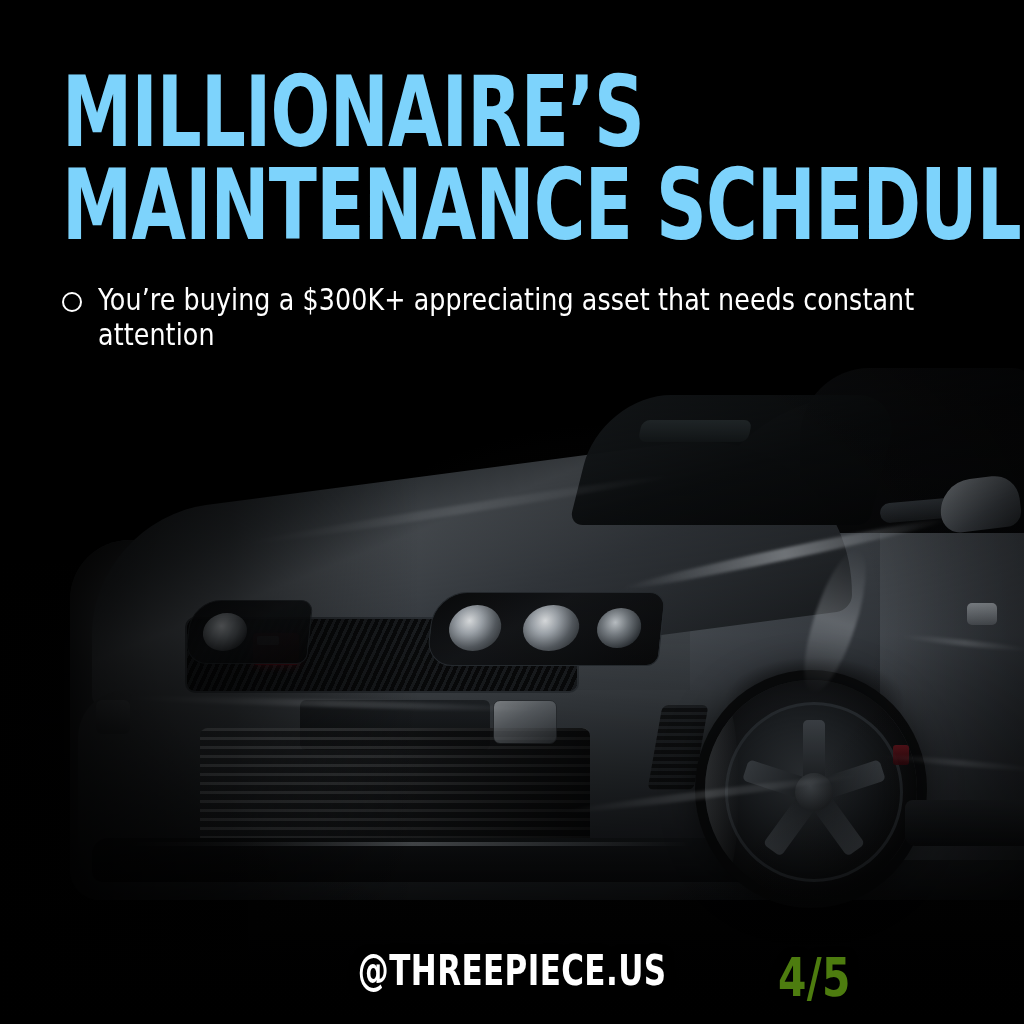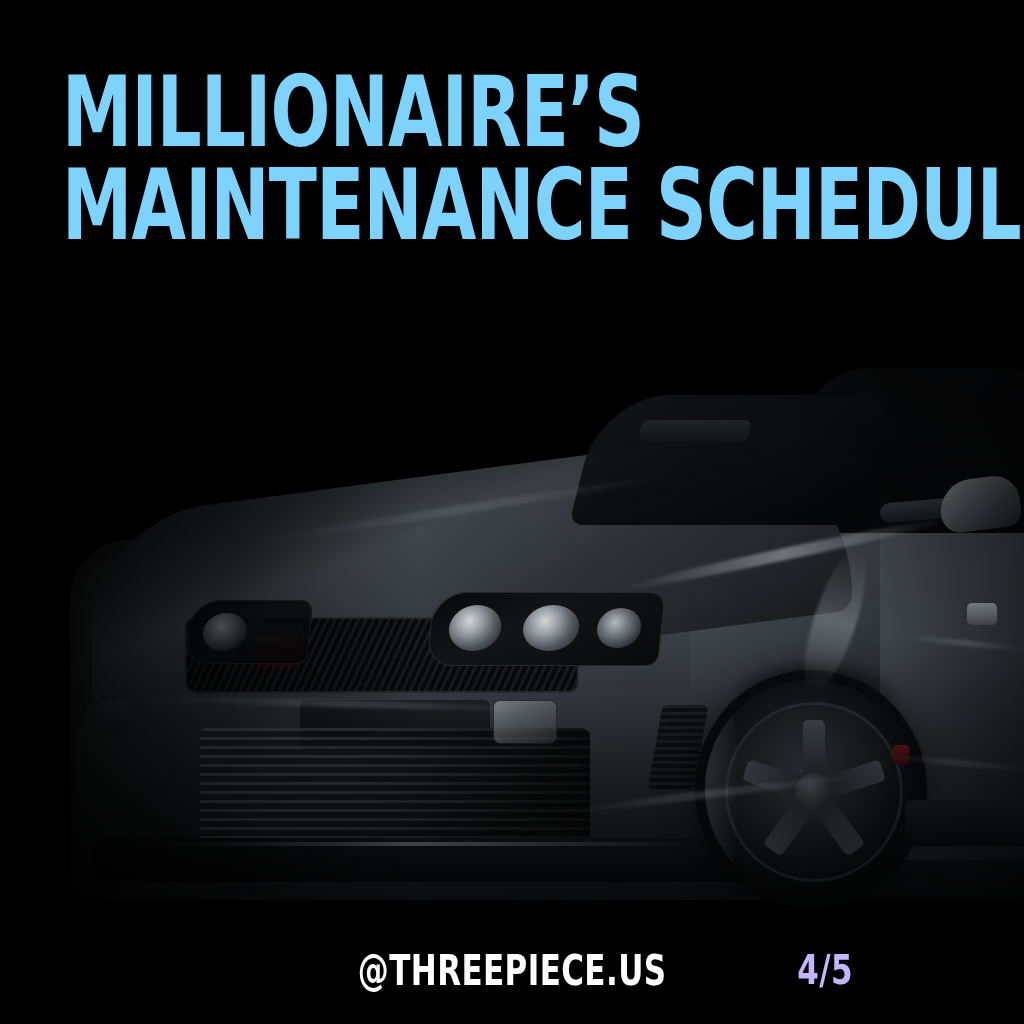--- a/index.html
+++ b/index.html
@@ -266,21 +266,21 @@
   }
   .handle{
     position:absolute;left:0;top:0;width:1024px;text-align:center;
     color:#fff;font-weight:bold;font-size:42px;letter-spacing:.5px;
     font-family:"Liberation Sans Narrow","DejaVu Sans Condensed","Liberation Sans",sans-serif;
     text-shadow:0 2px 12px rgba(0,0,0,.9);
   }
   .handle span{display:inline-block;transform:scaleX(.82);}
   .counter{
     position:absolute;right:30px;top:0;
-    color:#c4b5fd;font-weight:bold;font-size:41px;letter-spacing:.5px;
+    color:#4d7c0f;font-weight:bold;font-size:54px;letter-spacing:.5px;
     font-family:"Liberation Sans Narrow","DejaVu Sans Condensed","Liberation Sans",sans-serif;
     text-shadow:0 2px 12px rgba(0,0,0,.9);
   }
   .counter span{display:inline-block;transform:scaleX(.84);}
 </style>
 </head>
 <body>
 
 <div class="slide">
 
@@ -352,20 +352,24 @@
   </div>
 
   <div class="content">
 
     <div class="headline">
       <span class="ln ln1">MILLIONAIRE’S</span>
       <span class="ln ln2">MAINTENANCE SCHEDULE</span>
     </div>
 
     <div class="bullets">
+      <div class="bullet">
+        <span class="ring"></span>
+        <span class="btext">You’re buying a $300K+ appreciating asset that needs constant attention</span>
+      </div>
     </div>
 
     <div class="footer">
       <div class="handle"><span>@THREEPIECE.US</span></div>
       <div class="counter"><span>4/5</span></div>
     </div>
 
   </div>
 </div>
 

